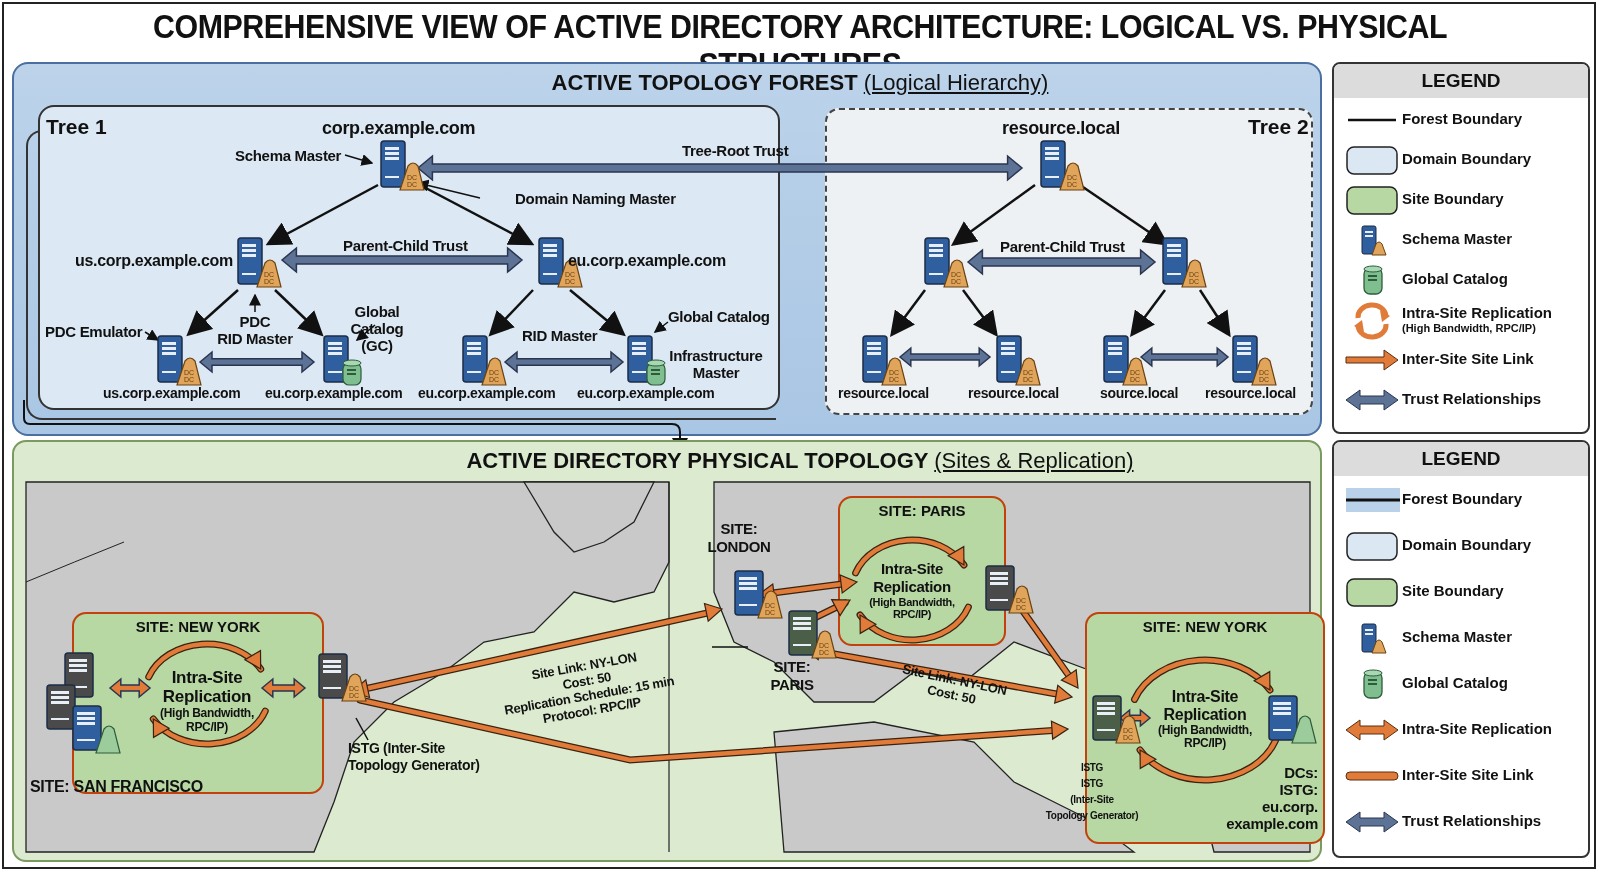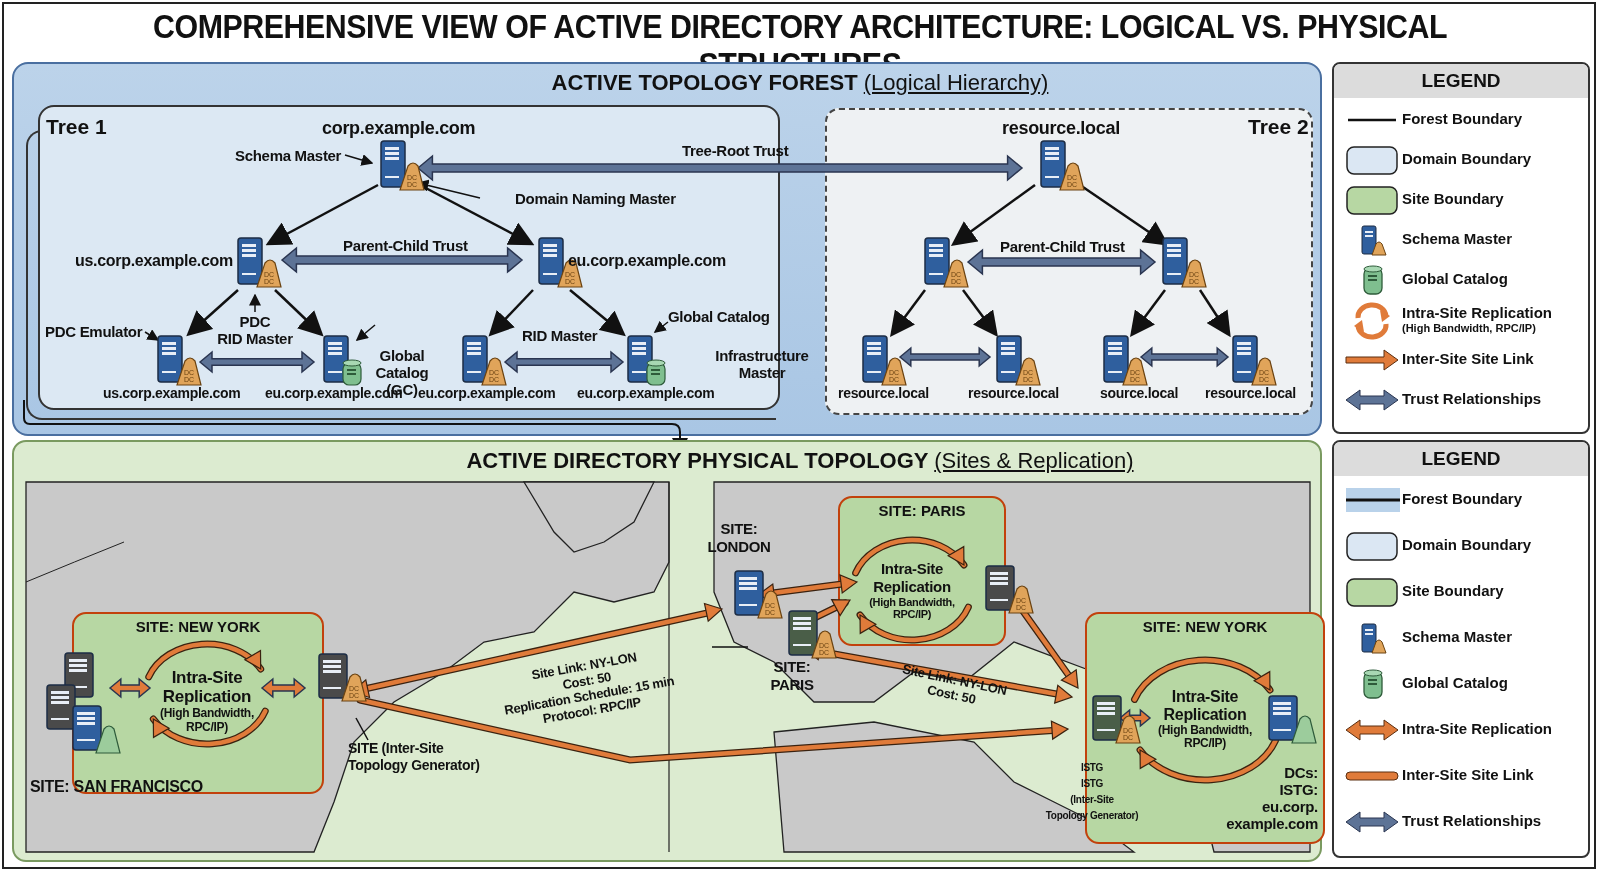--- a/index.html
+++ b/index.html
@@ -236,28 +236,28 @@
 <div class="lbl" style="left:515px;top:190px;">Domain Naming Master</div>
 <div class="lbl" style="left:682px;top:142px;">Tree-Root Trust</div>
 <div class="lbl" style="left:75px;top:252px;font-size:16px;">us.corp.example.com</div>
 <div class="lbl" style="left:568px;top:252px;font-size:16px;">eu.corp.example.com</div>
 <div class="lbl" style="left:343px;top:237px;">Parent-Child Trust</div>
 <div class="lbl" style="left:45px;top:323px;">PDC Emulator</div>
 <div class="lbl c" style="left:212px;top:313px;width:86px;line-height:17px;">
   <div>PDC</div>
   <div>RID Master</div>
 </div>
-<div class="lbl c" style="left:367px;top:303px;width:70px;line-height:17px;margin-top:44px;">
+<div class="lbl c" style="left:342px;top:303px;width:70px;line-height:17px;">
   <div>Global</div>
   <div>Catalog</div>
   <div>(GC)</div>
 </div>
 <div class="lbl" style="left:522px;top:327px;">RID Master</div>
 <div class="lbl" style="left:668px;top:308px;">Global Catalog</div>
-<div class="lbl c" style="left:666px;top:347px;width:100px;line-height:17px;margin-left:46px;">
+<div class="lbl c" style="left:666px;top:347px;width:100px;line-height:17px;">
   <div>Infrastructure</div>
   <div>Master</div>
 </div>
 <div class="lbl" style="left:103px;top:385px;font-size:14px;">us.corp.example.com</div>
 <div class="lbl" style="left:265px;top:385px;font-size:14px;">eu.corp.example.com</div>
 <div class="lbl" style="left:418px;top:385px;font-size:14px;">eu.corp.example.com</div>
 <div class="lbl" style="left:577px;top:385px;font-size:14px;">eu.corp.example.com</div>
 
 <div class="lbl" style="left:1002px;top:118px;font-size:18px;">resource.local</div>
 <div class="lbl" style="left:1000px;top:238px;">Parent-Child Trust</div>
@@ -423,21 +423,21 @@
   </div>
 
 <div class="lbl c" style="left:152px;top:668px;width:110px;line-height:19px;font-size:17px;">
   <div>Intra-Site</div>
   <div>Replication</div>
   <div style="font-size:12px;line-height:14px;">(High Bandwidth,</div>
   <div style="font-size:12px;line-height:14px;">RPC/IP)</div>
 </div>
 <div class="lbl" style="left:30px;top:778px;font-size:16px;">SITE: SAN FRANCISCO</div>
 <div class="lbl" style="left:348px;top:740px;line-height:17px;font-size:14px;">
-  <div>SITE (Inter-Site</div>
+  <div>ISTG (Inter-Site</div>
   <div>Topology Generator)</div>
 </div>
 
 <div class="lbl c" style="left:488px;top:658px;width:200px;line-height:15px;font-size:13px;transform:rotate(-10deg);transform-origin:center;">
   <div>Site Link: NY-LON</div>
   <div>Cost: 50</div>
   <div>Replication Schedule: 15 min</div>
   <div>Protocol: RPC/IP</div>
 </div>
 

